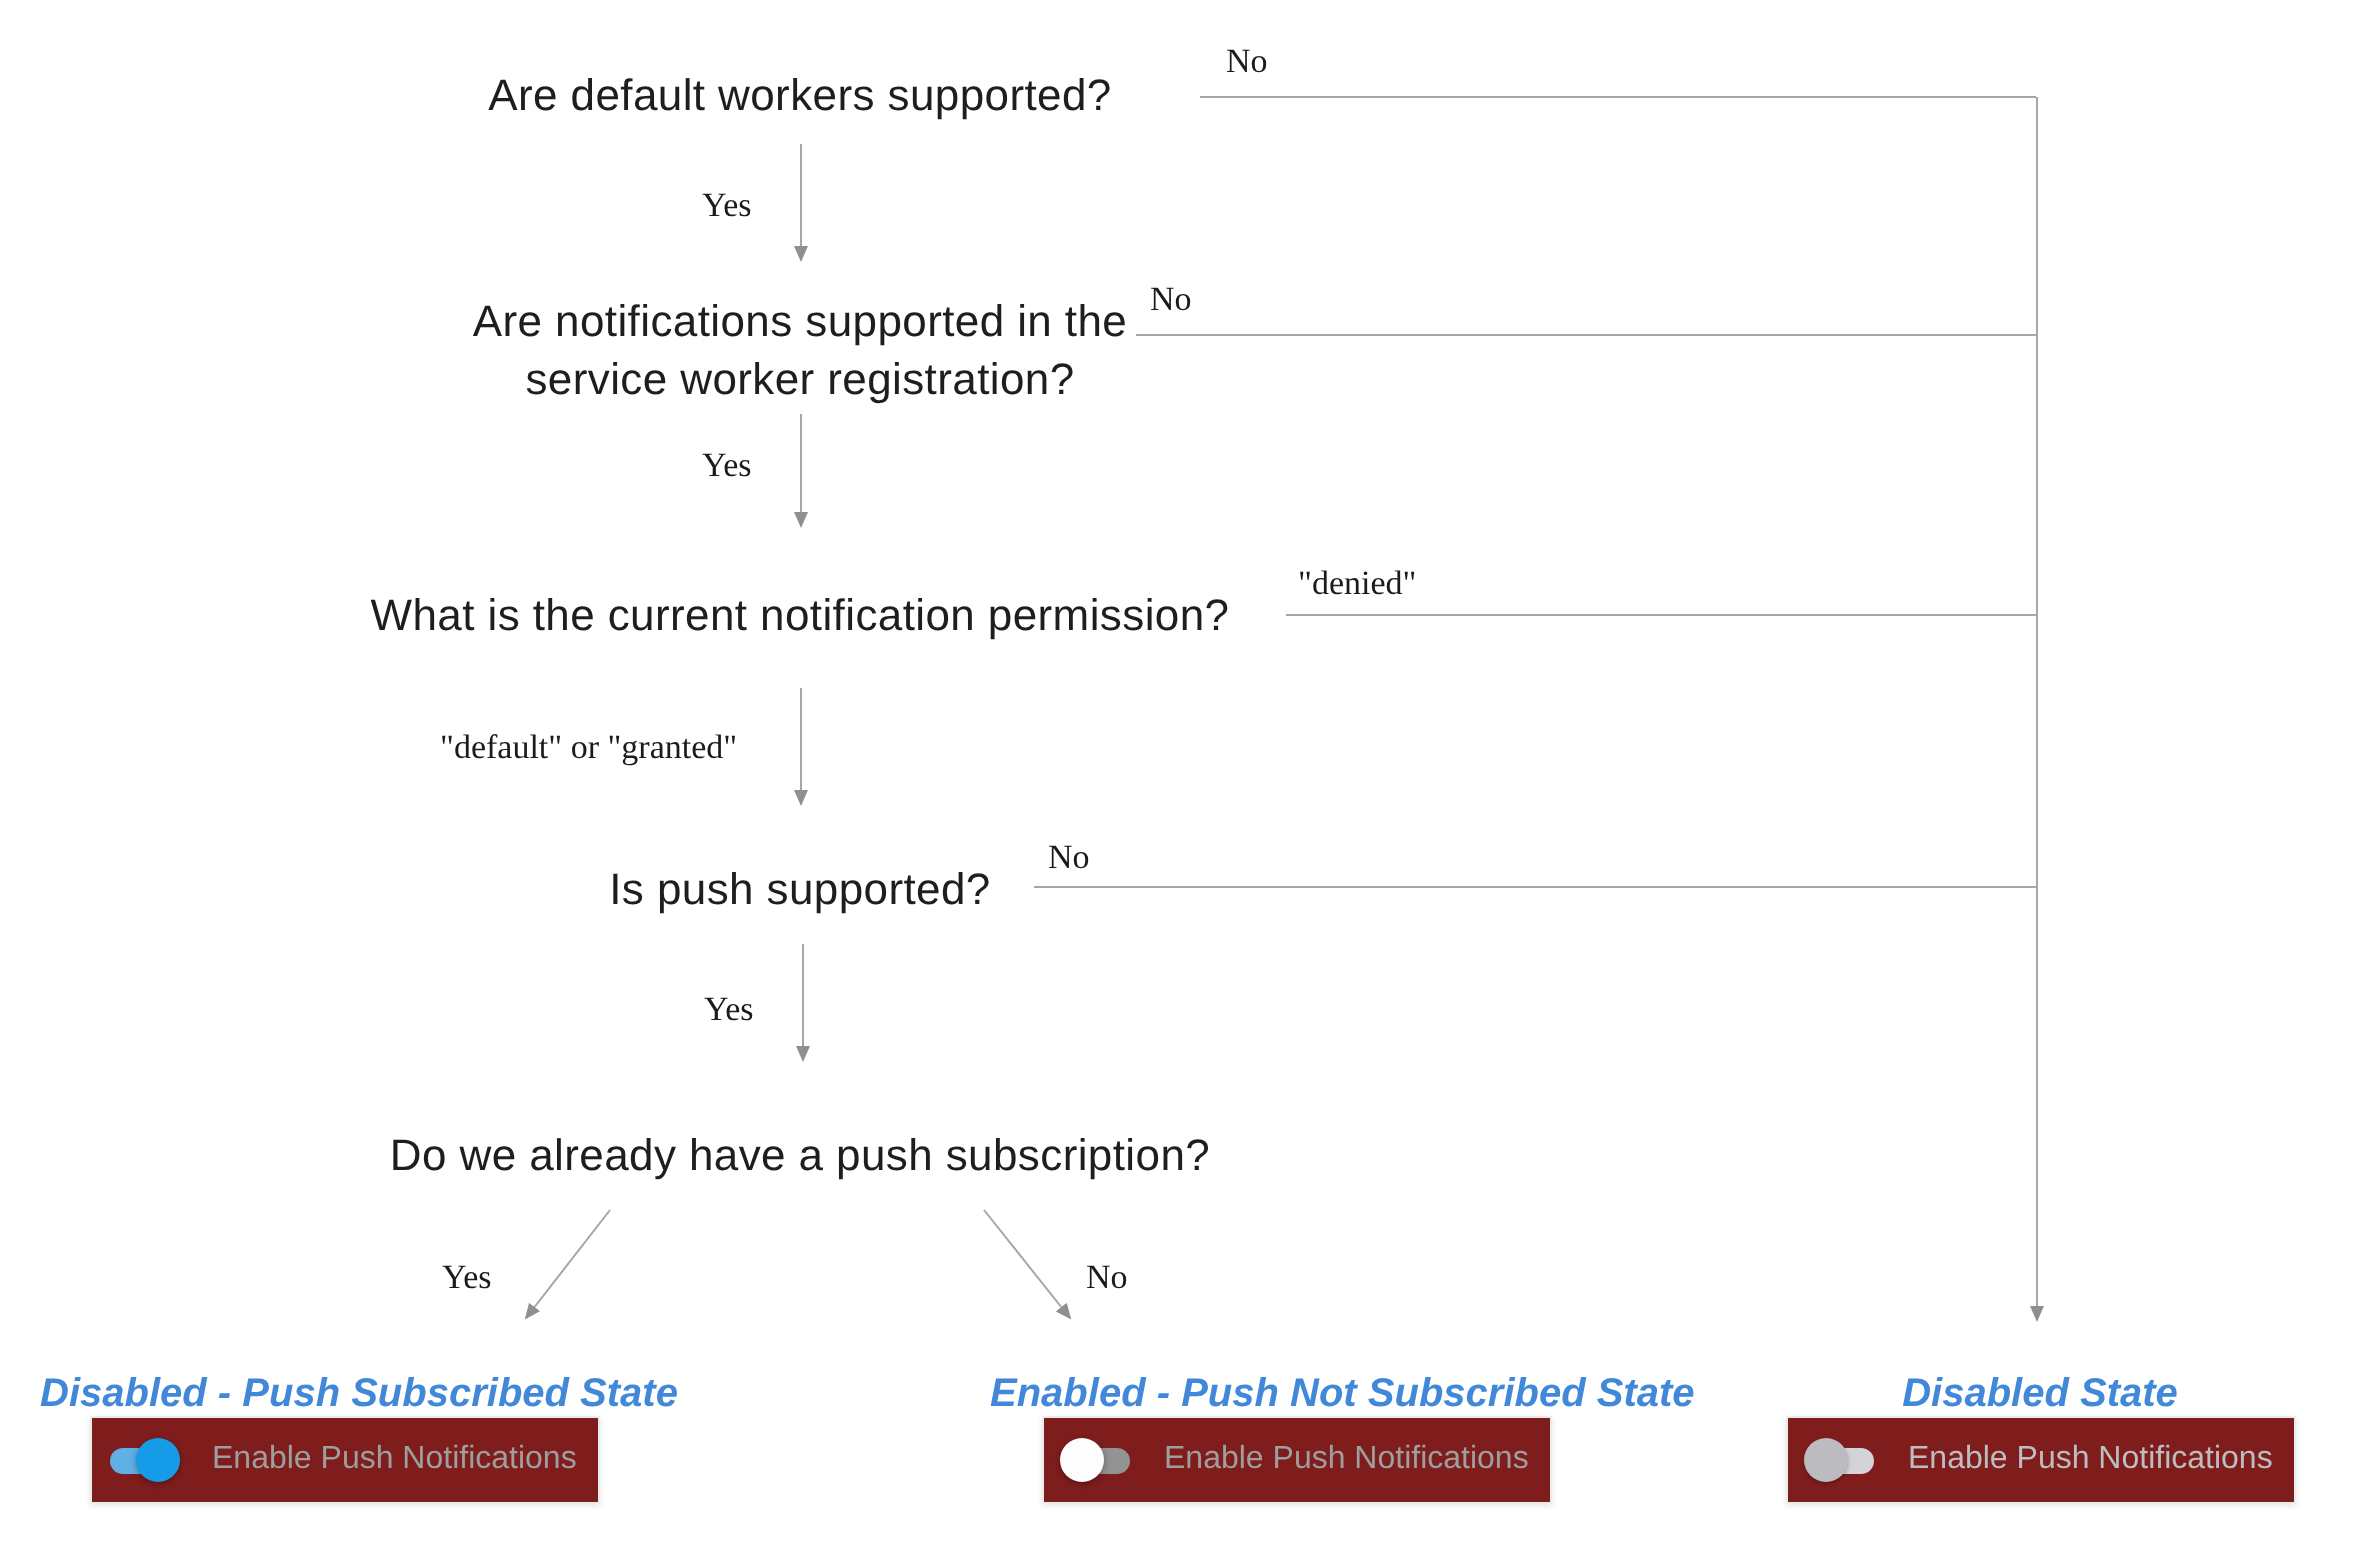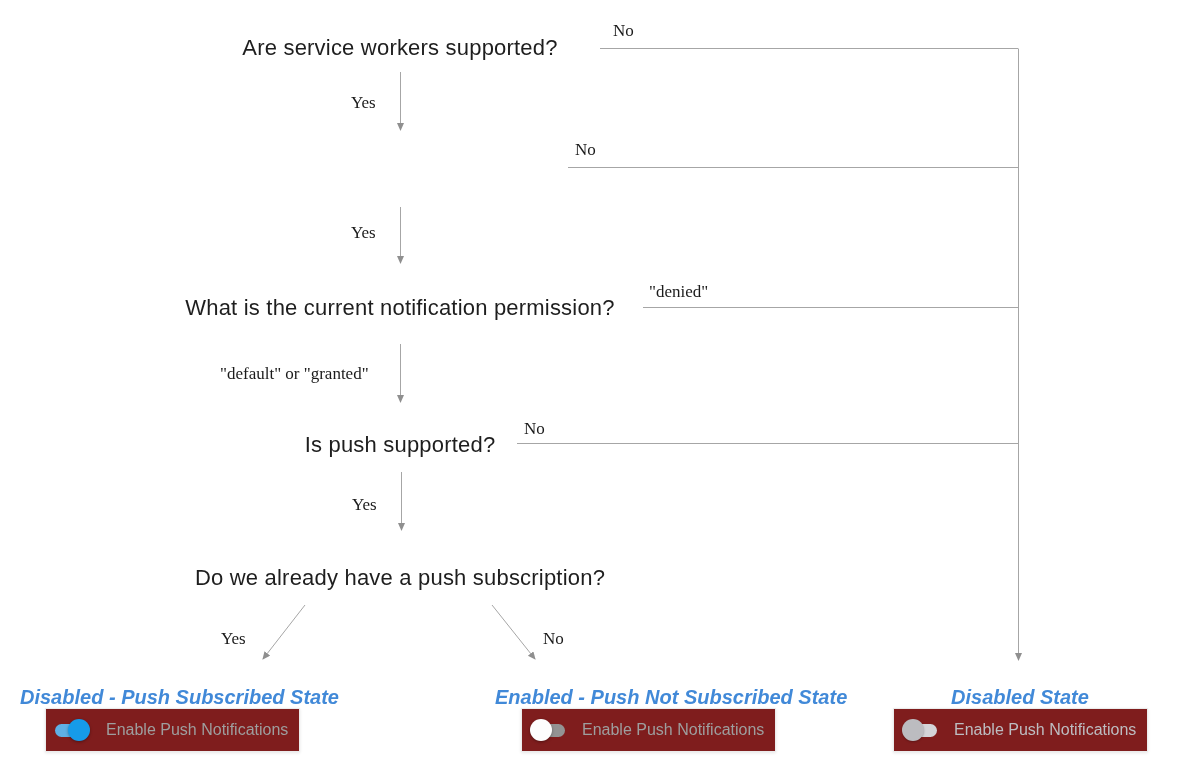--- a/index.html
+++ b/index.html
@@ -101,22 +101,23 @@
       <path d="M1018.5,48.5 V660" marker-end="url(#arrow)"></path>
       <path d="M400.5,72 V130" marker-end="url(#arrow)"></path>
       <path d="M400.5,207 V263" marker-end="url(#arrow)"></path>
       <path d="M400.5,344 V402" marker-end="url(#arrow)"></path>
       <path d="M401.5,472 V530" marker-end="url(#arrow)"></path>
       <path d="M305,605 L263,659" marker-end="url(#arrow)"></path>
       <path d="M492,605 L535,659" marker-end="url(#arrow)"></path>
     </g>
   </svg>
 
-  <div class="q" style="left:150px;top:33px;width:500px;">Are service workers supported?</div>
+  <div class="q" style="left:150px;top:33px;width:500px;">Are default workers supported?</div>
 
+  <div class="q" style="left:230px;top:146px;width:340px;">Are notifications supported in the service worker registration?</div>
 
   <div class="q" style="left:100px;top:293px;width:600px;">What is the current notification permission?</div>
 
   <div class="q" style="left:150px;top:430px;width:500px;">Is push supported?</div>
 
   <div class="q" style="left:100px;top:563px;width:600px;">Do we already have a push subscription?</div>
 
   <div class="edge-label" style="left:613px;top:21px;">No</div>
   <div class="edge-label" style="left:351px;top:93px;">Yes</div>
   <div class="edge-label" style="left:575px;top:140px;">No</div>

